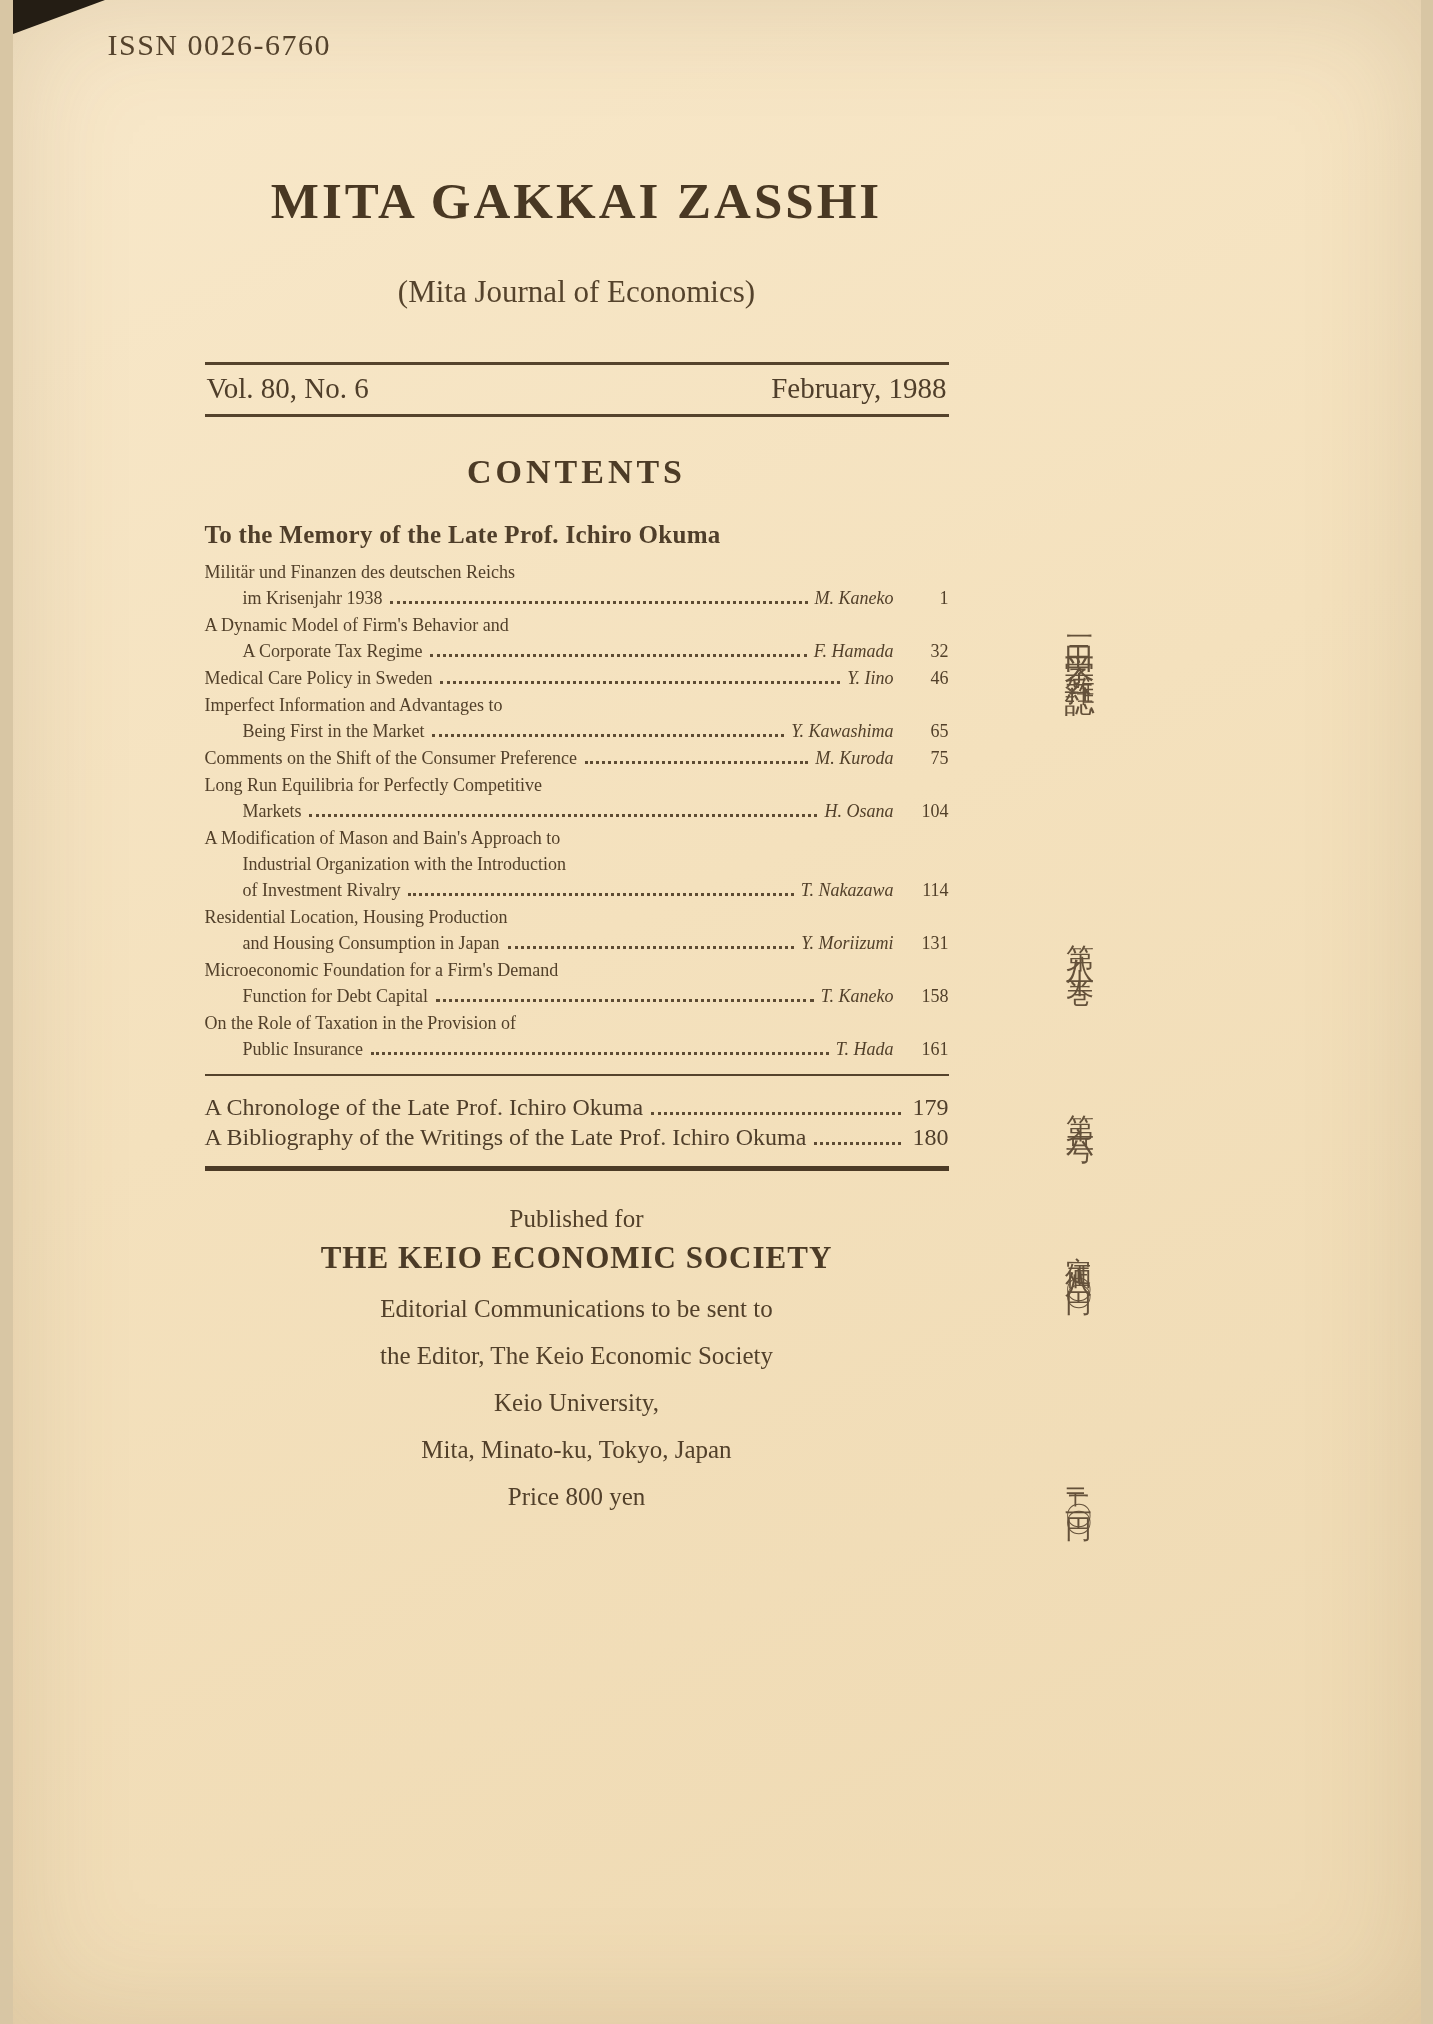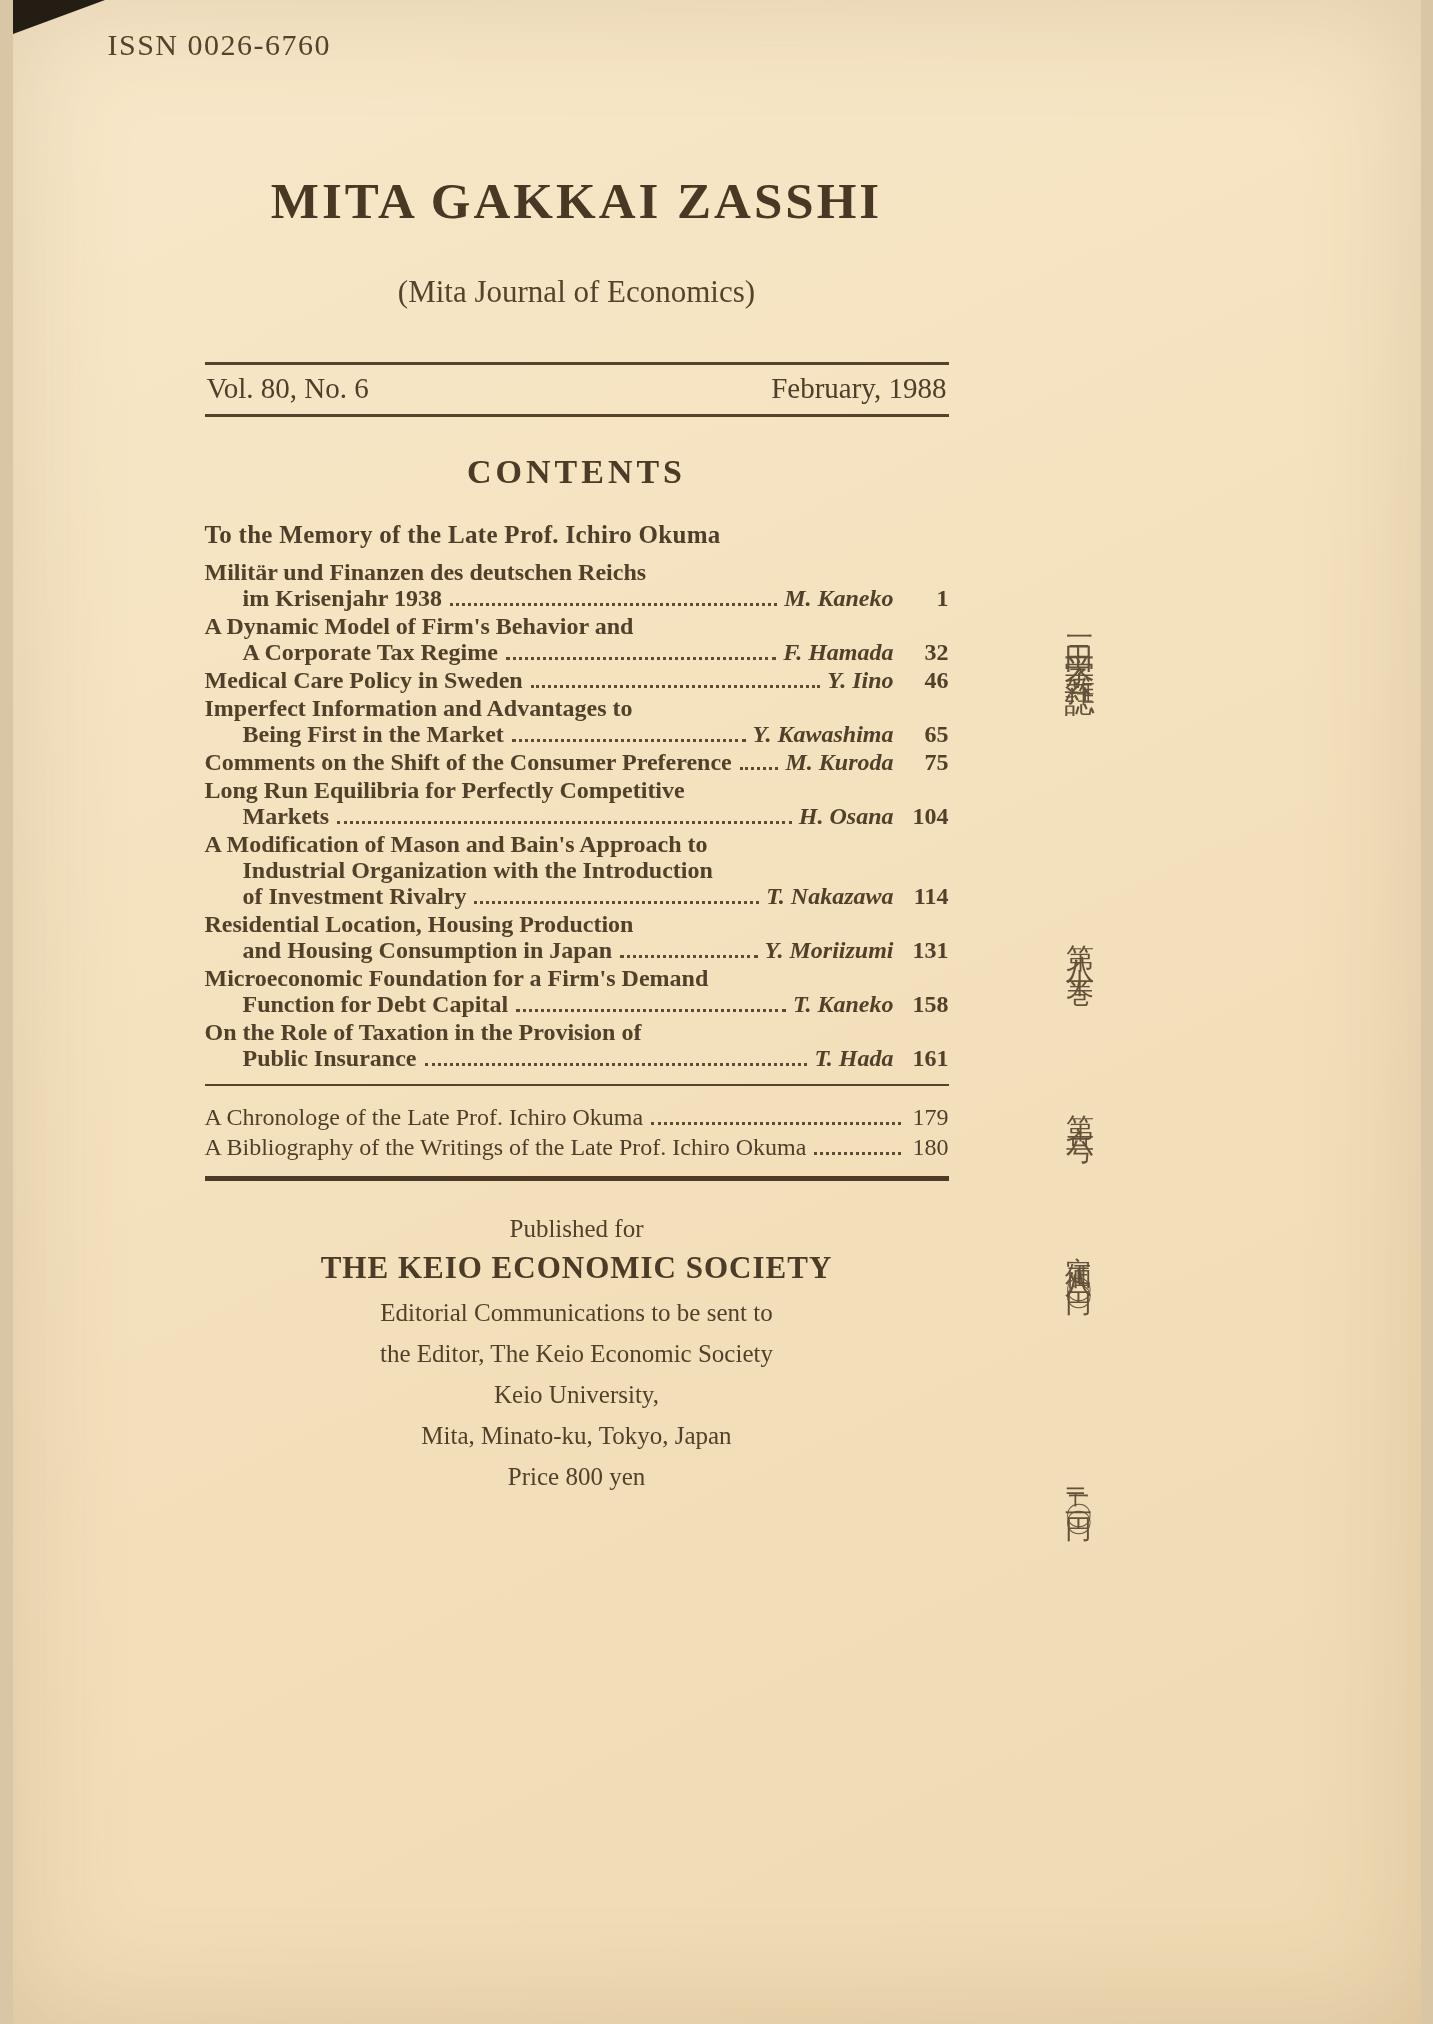--- a/index.html
+++ b/index.html
@@ -37,21 +37,21 @@
   }
 
   .contents-heading {
     margin-top:36px; text-align:center;
     font-size:34px; letter-spacing:4px; font-weight:600; color:#4c3b26;
   }
   .memorial-heading {
     margin-top:30px; font-weight:700; font-size:25px; letter-spacing:0.3px;
   }
 
-  .toc { margin-top:10px; font-size:24px; line-height:26px; color:#52402a;font-weight:bold; }
+  .toc { margin-top:10px; font-size:18px; line-height:26px; color:#52402a; }
   .entry { margin-top:1px; }
   .t-line { white-space:nowrap; }
   .t-row { display:flex; align-items:baseline; }
   .indent { padding-left:38px; }
   .t-title { white-space:nowrap; }
   .leader {
     flex:1 1 auto; min-width:14px;
     border-bottom:3px dotted #5d4b33;
     margin:0 7px 6px 8px;
   }
@@ -61,21 +61,21 @@
   .memorial-list {
     margin-top:12px; border-top:2px solid #55432c; padding-top:16px;
     font-size:24px; line-height:30px;
   }
   .memorial-list .leader { margin-right:2px; }
   .thick-rule { border-top:5px solid #4c3b26; margin-top:14px; }
 
   .publisher { margin-top:34px; text-align:center; color:#52402a; }
   .published-for { font-size:25px; }
   .society-name { margin-top:7px; font-size:31px; letter-spacing:1px; font-weight:600; color:#4c3b26; }
-  .pub-line { margin-top:13px; font-size:25px; }
+  .pub-line { margin-top:19px; font-size:25px; }
 
   .v-block {
     position:absolute; writing-mode:vertical-rl; text-orientation:upright;
     color:#64513a; white-space:nowrap;
   }
   .v-journal { left:1046px; top:612px; font-size:30px; letter-spacing:10px; }
   .v-volume  { left:1048px; top:922px; font-size:28px; letter-spacing:12px; }
   .v-issue   { left:1048px; top:1092px; font-size:28px; letter-spacing:12px; }
   .v-price   { left:1048px; top:1235px; font-size:27px; letter-spacing:7px; }
   .v-postage { left:1048px; top:1468px; font-size:27px; letter-spacing:7px; }

